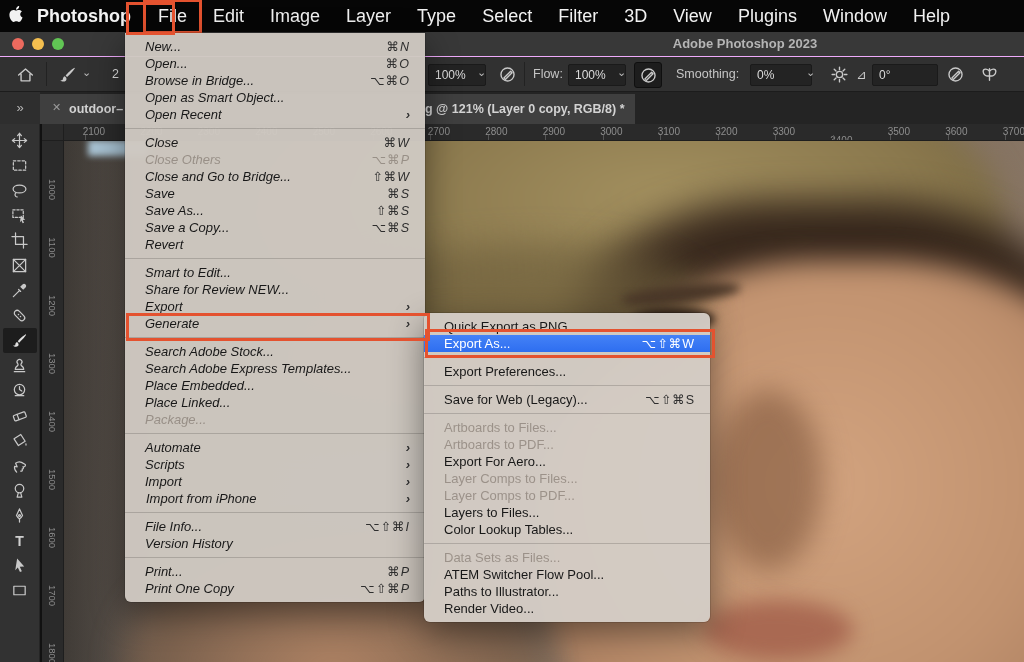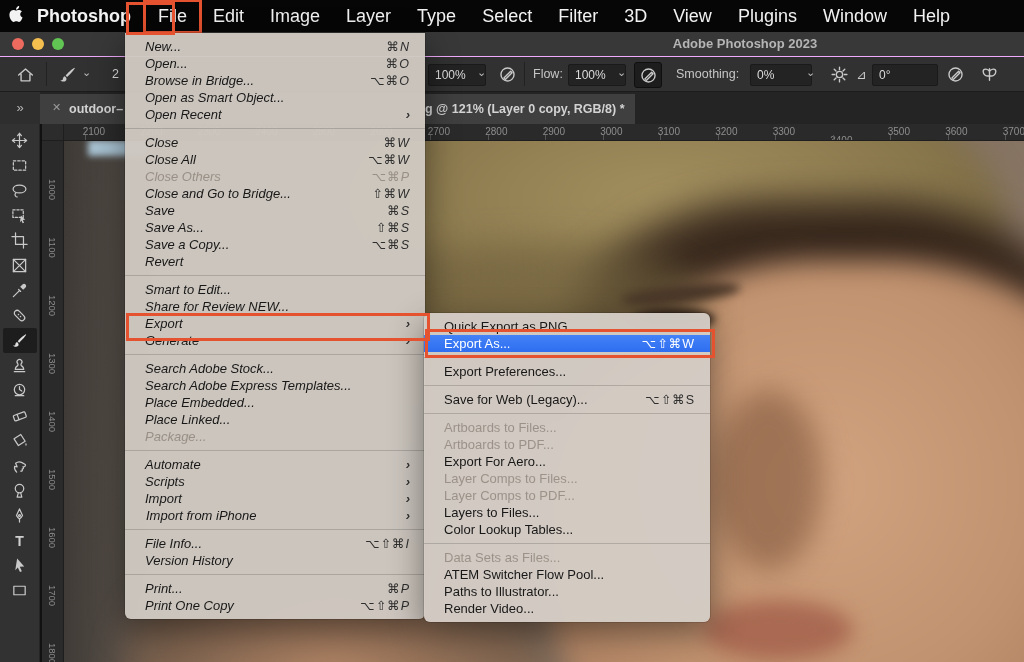--- a/index.html
+++ b/index.html
@@ -397,24 +397,20 @@
     </div>
     <div class="mrow">
       <span class="lbl">Open Recent</span>
       <span class="chev">›</span>
     </div>
     <div class="msep"></div>
     <div class="mrow">
       <span class="lbl">Close</span>
       <span class="sc">⌘W</span>
     </div>
-    <div class="mrow">
-      <span class="lbl">Close All</span>
-      <span class="sc">⌥⌘W</span>
-    </div>
     <div class="mrow disabled">
       <span class="lbl">Close Others</span>
       <span class="sc">⌥⌘P</span>
     </div>
     <div class="mrow">
       <span class="lbl">Close and Go to Bridge...</span>
       <span class="sc">⇧⌘W</span>
     </div>
     <div class="mrow">
       <span class="lbl">Save</span>

